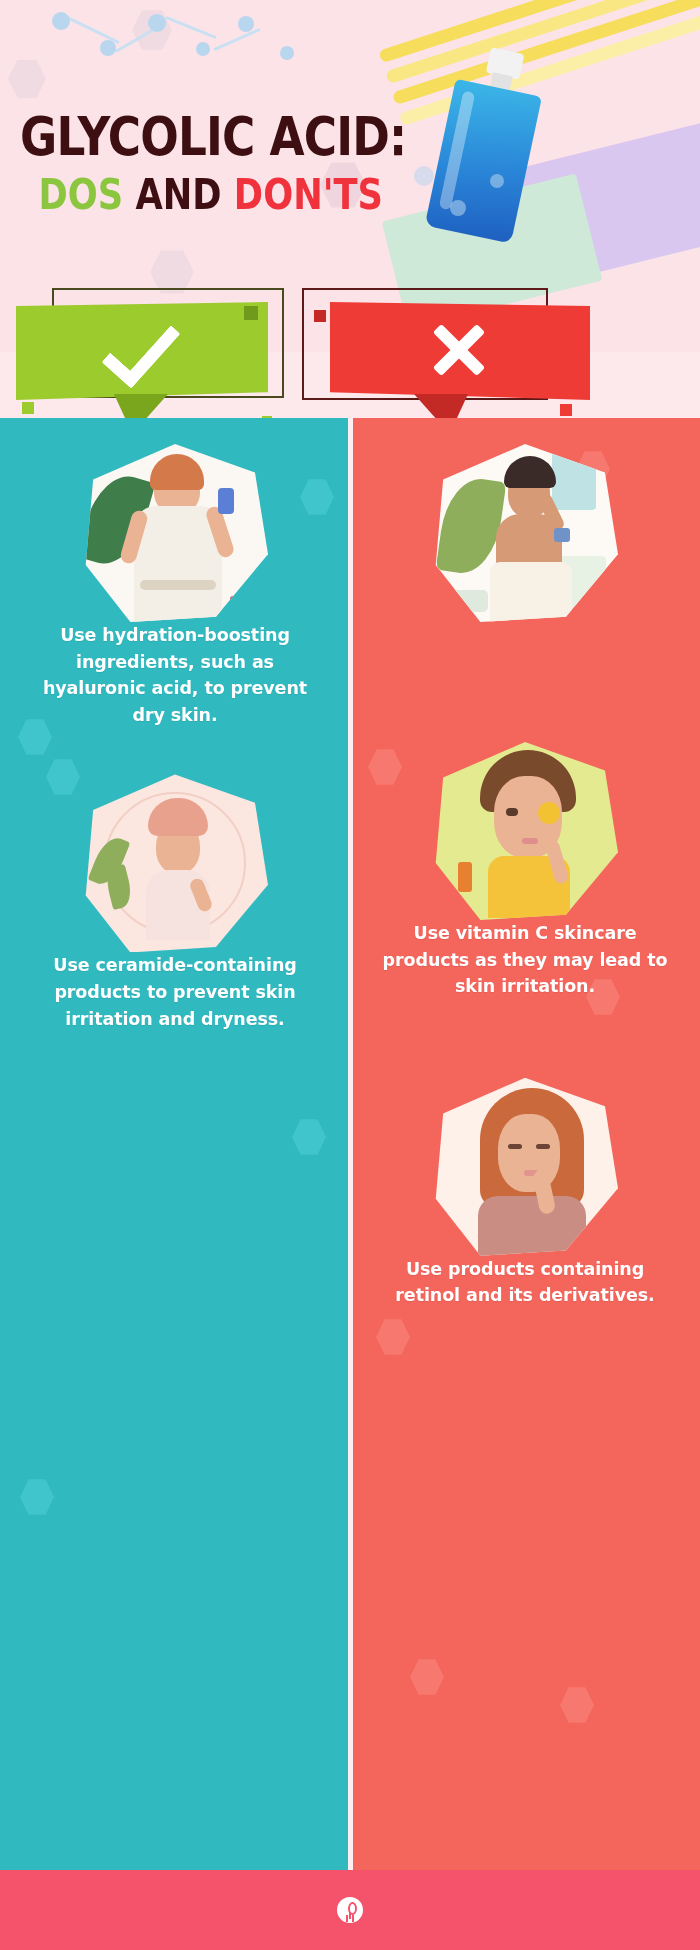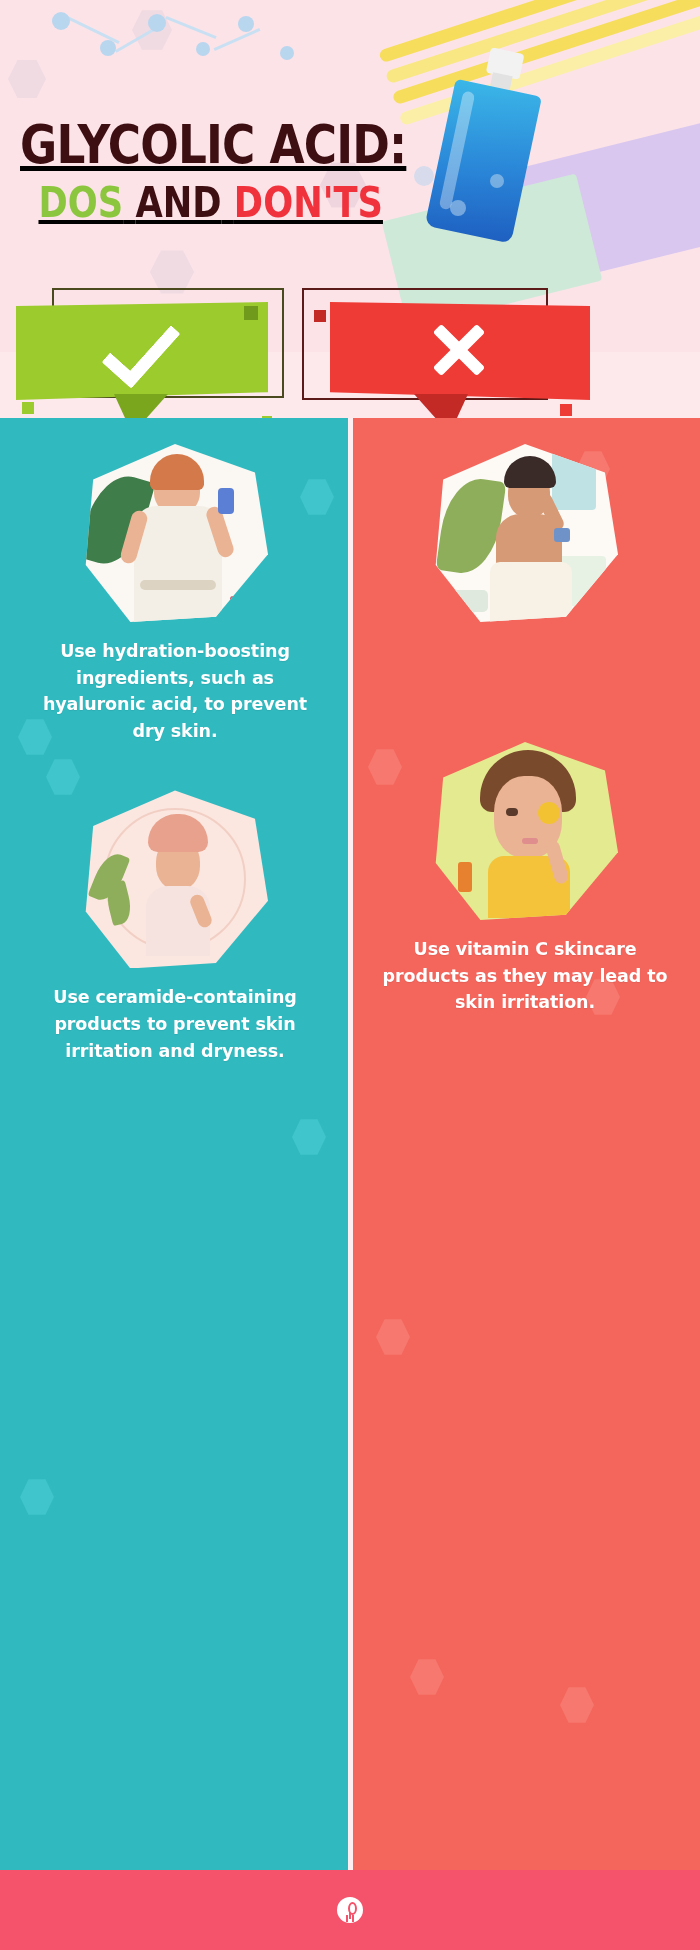--- a/index.html
+++ b/index.html
@@ -72,21 +72,21 @@
   }
   .bottle .gloss{ position:absolute; top:48px; left:22px; width:12px; height:120px; background:rgba(255,255,255,.35); border-radius:6px;}
 
   
   .mol { position: absolute; }
   .mol b { position:absolute; display:block; border-radius:50%; background:#b9d6ef; }
   .mol s { position:absolute; display:block; height:3px; background:#c9e0f3; text-decoration:none; }
 
   .hex { position:absolute; background:#f0dbe2; clip-path: polygon(25% 5%,75% 5%,100% 50%,75% 95%,25% 95%,0% 50%); }
 
-  .title-wrap { position: absolute; top: 118px; left: 20px; text-decoration: underline; }
+  .title-wrap { position: absolute; top: 110px; left: 20px; }
   .title-main {
     font-family: "DejaVu Sans", sans-serif;
     font-size: 54px;
     font-weight: 700;
     letter-spacing: -1px;
     color: #3d0f12;
     line-height: 1;
     transform: scaleX(0.84);
     transform-origin: left center;
     white-space: nowrap;
@@ -151,21 +151,20 @@
 
   .card { position:relative; width:350px; padding:26px 30px 0; }
   .illus-wrap { display:flex; justify-content:center; }
   .illus {
     width:186px; height:178px;
     background:#fbf7f2;
     clip-path: polygon(50% 0%, 93% 16%, 100% 62%, 72% 97%, 26% 100%, 2% 68%, 6% 20%);
     position:relative; overflow:hidden;
   }
   .caption {
-    margin-top:16px;
     text-align:center;
     color:#ffffff;
     font-family:"DejaVu Sans", sans-serif;
     font-weight:700;
     font-size:17.5px;
     line-height:1.52;
     letter-spacing:-0.1px;
     text-shadow:0 1px 1px rgba(0,0,0,.07);
   }
 
@@ -372,20 +371,34 @@
             <div class="sh round" style="top:60px;left:106px;width:22px;height:22px;background:#f2c232;"></div>
             <div class="sh" style="top:96px;left:90px;width:16px;height:6px;background:#e08d8d;border-radius:4px;"></div>
             <div class="sh" style="top:114px;left:56px;width:82px;height:62px;background:#f5c33a;border-radius:16px 16px 0 0;"></div>
             <div class="sh skin" style="top:98px;left:118px;width:14px;height:44px;border-radius:7px;transform:rotate(-16deg);"></div>
             <div class="sh" style="top:120px;left:26px;width:14px;height:30px;background:#e8812f;border-radius:3px;"></div>
           </div>
         </div>
         <div class="caption">Use vitamin C skincare products as they may lead to skin irritation.</div>
       </div>
 
+      <div class="card" style="padding-top:78px;">
+        <div class="illus-wrap">
+          <div class="illus" style="background:#fdf1ea;">
+            <div class="sh" style="top:10px;left:48px;width:104px;height:120px;background:#c9693c;border-radius:52px 52px 18px 18px;"></div>
+            <div class="sh skin" style="top:36px;left:66px;width:62px;height:78px;border-radius:44%;"></div>
+            <div class="sh" style="top:66px;left:76px;width:14px;height:5px;background:#6b4433;border-radius:3px;"></div>
+            <div class="sh" style="top:66px;left:104px;width:14px;height:5px;background:#6b4433;border-radius:3px;"></div>
+            <div class="sh" style="top:92px;left:92px;width:14px;height:6px;background:#e0958d;border-radius:4px;"></div>
+            <div class="sh" style="top:118px;left:46px;width:108px;height:60px;background:#c98d84;border-radius:20px 20px 0 0;"></div>
+            <div class="sh skin" style="top:92px;left:104px;width:16px;height:44px;border-radius:8px;transform:rotate(-12deg);"></div>
+          </div>
+        </div>
+        <div class="caption">Use products containing retinol and its derivatives.</div>
+      </div>
     </div>
   </div>
 
   <div class="footer">
     <div class="logo-mark"></div>
   </div>
 
 </div>
 
 </body></html>

